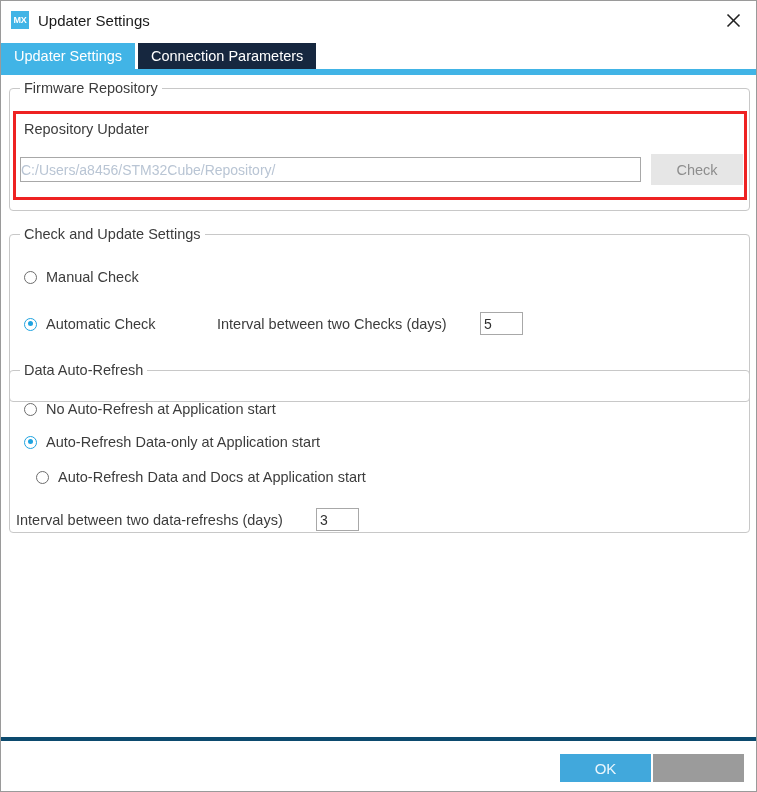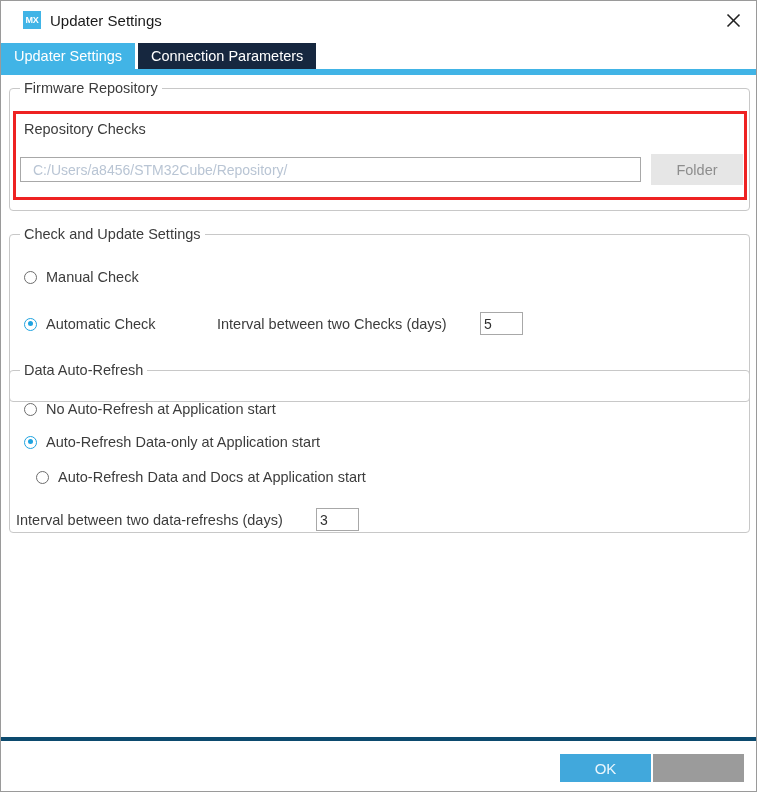--- a/index.html
+++ b/index.html
@@ -26,21 +26,20 @@
     flex-direction: column;
   }
   
   .titlebar {
     height: 38px;
     flex: 0 0 38px;
     display: flex;
     align-items: center;
     background: #ffffff;
     position: relative;
-    padding-left: 12px;
   }
   .app-icon {
     width: 18px;
     height: 18px;
     margin-left: 10px;
     background: #41b4e6;
     color: #ffffff;
     font-size: 9px;
     font-weight: bold;
     line-height: 18px;
@@ -145,21 +144,21 @@
     left: 10px;
     top: 68px;
     width: 621px;
     height: 25px;
     border: 1px solid #a8a8a8;
     box-sizing: border-box;
     background: #ffffff;
     font-family: "Liberation Sans", sans-serif;
     font-size: 14px;
     color: #b9c5d4;
-    padding: 0 12px;
+    padding: 0 0;
     outline: none;
   }
   .path-input::placeholder { color: #b9c5d4; opacity: 1; }
   .browse-btn {
     position: absolute;
     left: 641px;
     top: 65px;
     width: 92px;
     height: 31px;
     background: #e6e6e6;
@@ -292,23 +291,23 @@
     <div class="tab active">Updater Settings</div>
     <div class="tab inactive">Connection Parameters</div>
   </div>
   <div class="tab-underline"></div>
 
   <div class="content">
 
     <div class="groupbox" id="grp-firmware">
       <div class="group-title">Firmware Repository</div>
       <div class="red-box"></div>
-      <div class="field-label" style="left:14px; top:32px;">Repository Checks</div>
+      <div class="field-label" style="left:14px; top:32px;">Repository Updater</div>
       <input class="path-input" type="text" placeholder="C:/Users/a8456/STM32Cube/Repository/" style="">
-      <button class="browse-btn">Folder</button>
+      <button class="browse-btn">Check</button>
     </div>
 
     <div class="groupbox" id="grp-check">
       <div class="group-title">Check and Update Settings</div>
 
       <div class="radio-row" style="left:14px; top:34px;">
         <span class="radio"></span>
         <span class="radio-label">Manual Check</span>
       </div>
 

